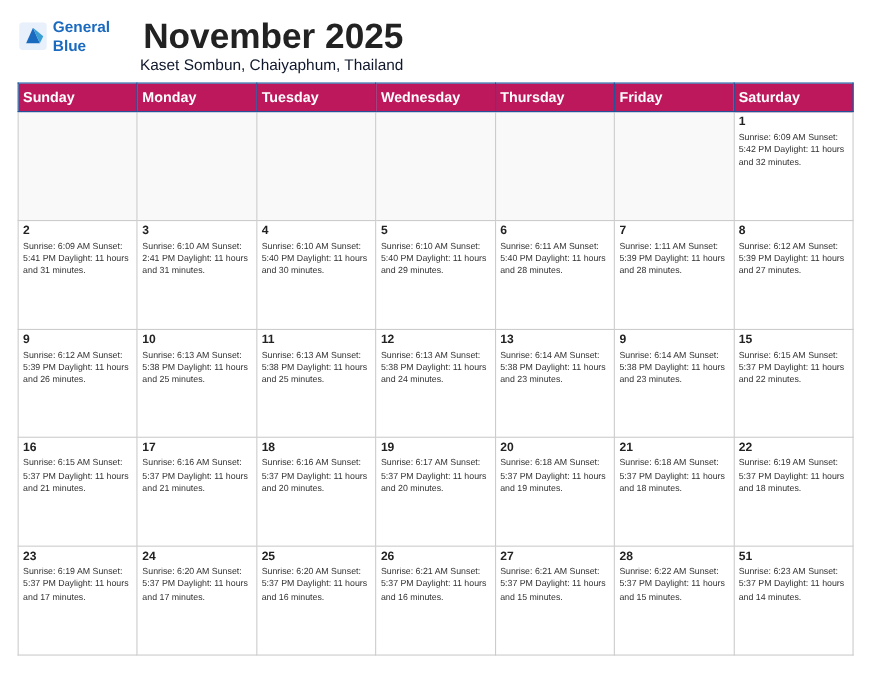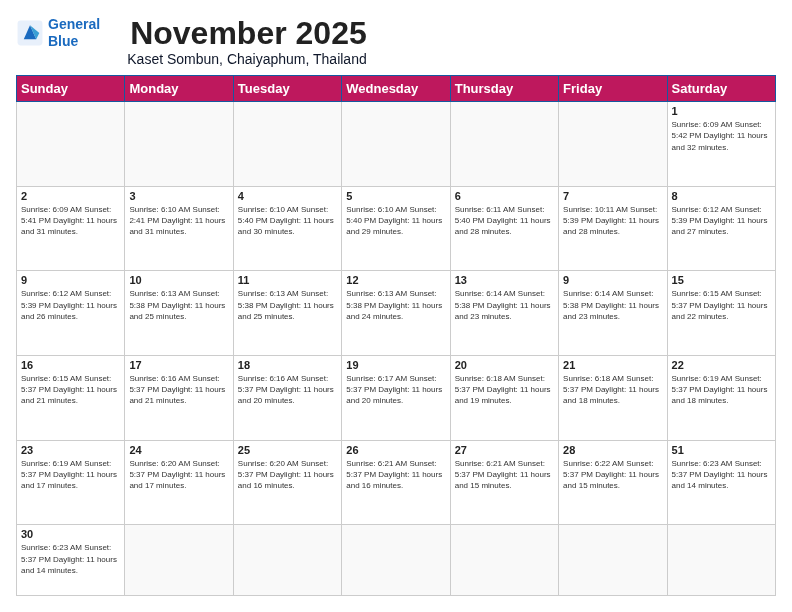--- a/index.html
+++ b/index.html
@@ -180,21 +180,21 @@
           </td>
           <td>
             <div class="day-num">6</div>
             <div class="day-info">Sunrise: 6:11 AM
 Sunset: 5:40 PM
 Daylight: 11 hours
 and 28 minutes.</div>
           </td>
           <td>
             <div class="day-num">7</div>
-            <div class="day-info">Sunrise: 10:11 AM
+            <div class="day-info">Sunrise: 1:11 AM
 Sunset: 5:39 PM
 Daylight: 11 hours
 and 28 minutes.</div>
           </td>
           <td>
             <div class="day-num">8</div>
             <div class="day-info">Sunrise: 6:12 AM
 Sunset: 5:39 PM
 Daylight: 11 hours
 and 27 minutes.</div>
@@ -345,31 +345,16 @@
 Daylight: 11 hours
 and 15 minutes.</div>
           </td>
           <td>
             <div class="day-num">51</div>
             <div class="day-info">Sunrise: 6:23 AM
 Sunset: 5:37 PM
 Daylight: 11 hours
 and 14 minutes.</div>
           </td>
-        </tr>
-        <tr class="last-row">
-          <td>
-            <div class="day-num">30</div>
-            <div class="day-info">Sunrise: 6:23 AM
-Sunset: 5:37 PM
-Daylight: 11 hours
-and 14 minutes.</div>
-          </td>
-          <td class="empty-cell"></td>
-          <td class="empty-cell"></td>
-          <td class="empty-cell"></td>
-          <td class="empty-cell"></td>
-          <td class="empty-cell"></td>
-          <td class="empty-cell"></td>
         </tr>
       </tbody>
   </table>
 </div>
 
 </body></html>

